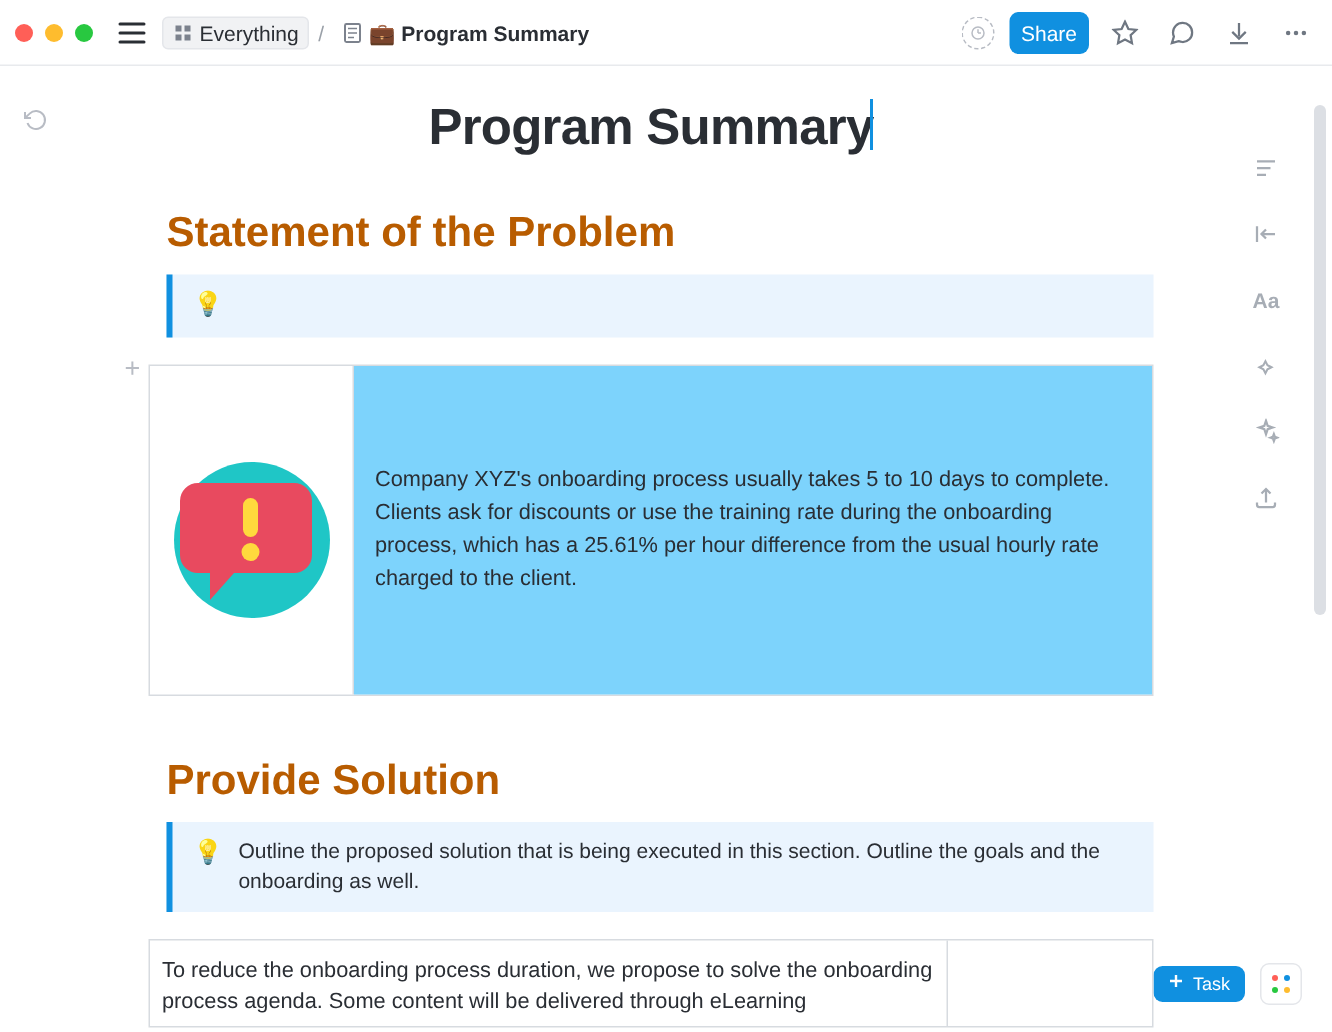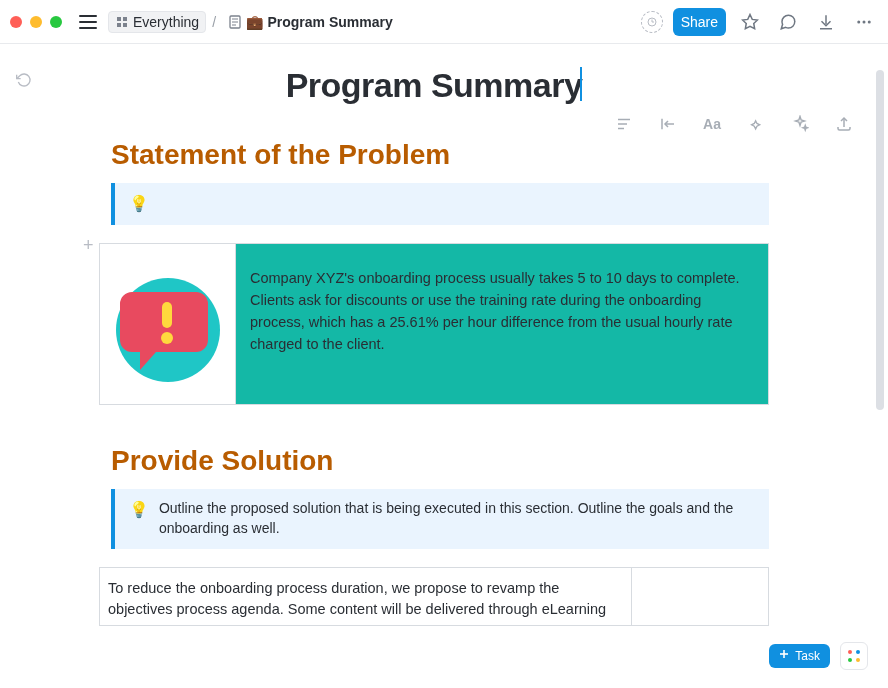--- a/index.html
+++ b/index.html
@@ -108,39 +108,39 @@
   }
   .table-like {
     border: 1px solid #d7dbe0; display: flex; margin-bottom: 40px;
   }
   .cell-icon {
     width: 136px; border-right: 1px solid #d7dbe0;
     display:flex;align-items:center;justify-content:center;
     padding: 20px 6px;
   }
   .cell-text {
-    flex:1; background:#14b8a6; padding: 24px 14px;
+    flex:1; background:#7dd3fc; padding: 66px 14px;
     font-size: 14.5px; line-height: 1.5; color:#2a2e34;
   }
   .bubble-svg { width: 120px; height: 120px; }
   .solution-table {
     border:1px solid #d7dbe0; display:flex;
   }
   .sol-left {
     width: 532px; border-right:1px solid #d7dbe0; padding: 10px 8px 4px 8px;
     font-size: 14.5px; line-height:1.5;
   }
   .sol-right { flex:1; }
   
   .left-gutter {
     position:absolute; left:16px; top:72px; color:#b8bcc4;
   }
   .right-rail {
-    position: absolute; right: 32px; top: 112px;
-    display:flex; flex-direction: row; gap: 20px; align-items:center;
+    position: absolute; right: 32px; top: 100px;
+    display:flex; flex-direction: column; gap: 20px; align-items:center;
     color:#a7adb5;
   }
   .right-rail .rail-item { width:24px;height:24px;display:flex;align-items:center;justify-content:center;cursor:pointer; }
   .aa { font-size: 14px; font-weight:700; color:#a7adb5; }
   
   .bottom-fixed {
     position:absolute; bottom:18px; right:20px;
     display:flex; gap:10px; align-items:center;
   }
   .task-btn {
@@ -310,21 +310,21 @@
     </div>
 
     <h2 class="section">Provide Solution</h2>
     <div class="callout">
       <span class="bulb">💡</span>
       <span>Outline the proposed solution that is being executed in this section. Outline the goals and the onboarding as well.</span>
     </div>
 
     <div class="solution-table">
       <div class="sol-left">
-        <span>To reduce the onboarding process duration, we propose to revamp the objectives process agenda. Some content will be delivered through eLearning</span>
+        <span>To reduce the onboarding process duration, we propose to solve the onboarding process agenda. Some content will be delivered through eLearning</span>
       </div>
       <div class="sol-right"></div>
     </div>
   </div>
 </div>
 
 <div class="bottom-fixed">
   <button class="task-btn">
     <svg width="10" height="10" viewBox="0 0 10 10">
         <line x1="5" y1="1" x2="5" y2="9" stroke="#fff" stroke-width="1.6"></line>

